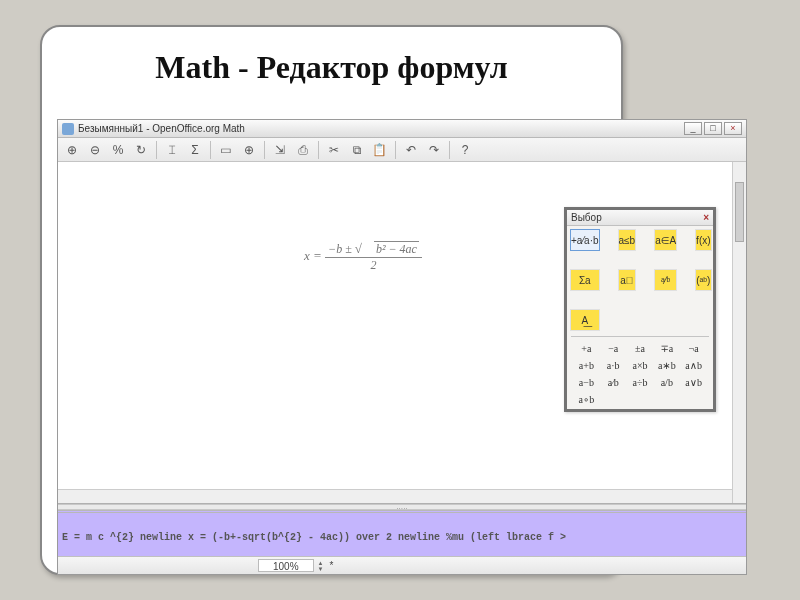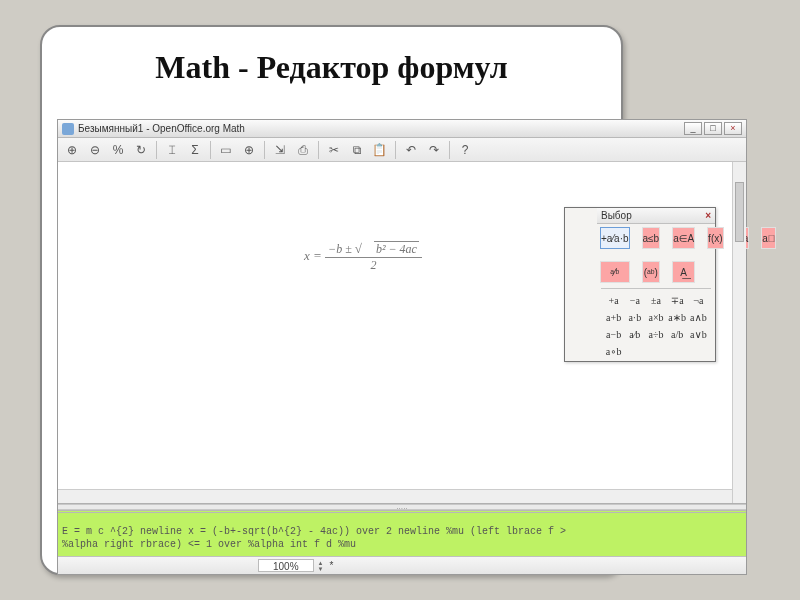--- a/index.html
+++ b/index.html
@@ -113,68 +113,68 @@
   .frac .num { display:block; border-bottom: 1px solid #888; padding: 0 3px; font-size: 12px; }
   .frac .den { display:block; padding: 0 3px; font-size: 12px; }
   sup { font-size: 9px; }
   .sqrt { border-top:1px solid #888; padding:0 2px; margin-left:12px;}
   
   .elements {
     position: absolute;
     right: 30px; top: 45px;
     width: 152px;
     background: #f4f3f1;
-    border: 1px solid #737373;
+    border: 3px solid #737373;
     box-shadow: 1px 1px 3px rgba(0,0,0,0.2);
     font-size: 10px;
-    padding-left: 32px;
   }
   .elements .hdr {
     height: 16px;
     display: flex; align-items: center;
     padding: 0 4px;
     background: linear-gradient(#f8f8f8,#e4e4e4);
     border-bottom: 1px solid #c0c0c0;
     color: #333;
   }
   .elements .hdr .close { margin-left:auto; color:#aa3333; cursor:pointer; font-weight:bold;}
   .elgrid {
     display: grid;
-    grid-template-columns: repeat(6, 1fr);
-    gap: 12px; padding: 3px;
+    grid-template-columns: repeat(4, 1fr);
+    gap: 18px; padding: 3px;
   }
   .elgrid .cell {
     height: 22px;
     display: flex; align-items: center; justify-content: center;
     font-size: 10px; color: #333;
-    background: #fca5a5;
+    background: #fde047;
     border: 1px solid #e0e0e0;
     cursor: pointer;
   }
   .elgrid .cell.sel { border: 1px solid #6b9dd8; background:#e8f0fb;}
   .elements .sep { height:1px; background:#c4c4c4; margin: 2px 4px; }
   .ops {
     padding: 4px 6px;
     display: grid;
     grid-template-columns: repeat(5, 1fr);
     row-gap: 6px;
     font-family: "Times New Roman", serif;
     font-size: 10px; color:#333;
   }
   .ops span { text-align:center; cursor:pointer; }
   
   .code-pane {
     height: 46px;
-    background: #bef264;
+    background: #c4b5fd;
     border-top: 3px double #b8b8b8;
-    padding: 12px 4px;
+    padding: 18px 4px;
     font-family: "Courier New", monospace;
     font-size: 10px; color:#555;
     overflow: hidden;
     line-height: 13px;
+    font-weight: bold;
   }
   .splitter {
     height: 6px;
     background: #eaeaea;
     border-top: 1px solid #c8c8c8;
     border-bottom: 1px solid #c8c8c8;
     text-align: center; font-size: 7px; color:#999;
     cursor: row-resize;
   }
   
@@ -301,21 +301,20 @@
         <div class="scrollbar-v">
             <div class="thumb"></div>
           </div>
         <div class="scrollbar-h"></div>
       </div>
 
       <div class="splitter">·····</div>
 
       <div class="code-pane">
         <div>E = m c ^{2} newline x = (-b+-sqrt(b^{2} - 4ac)) over 2 newline %mu (left lbrace f &gt;</div>
-        <div>%alpha right rbrace) &lt;= 1 over %alpha int f d %mu</div>
       </div>
     </div>
 
     <div class="status">
       <span class="zoomfield">100%</span>
       <span class="zctrl">
           <span>▲</span>
           <span>▼</span>
         </span>
       <span class="ast">*</span>

